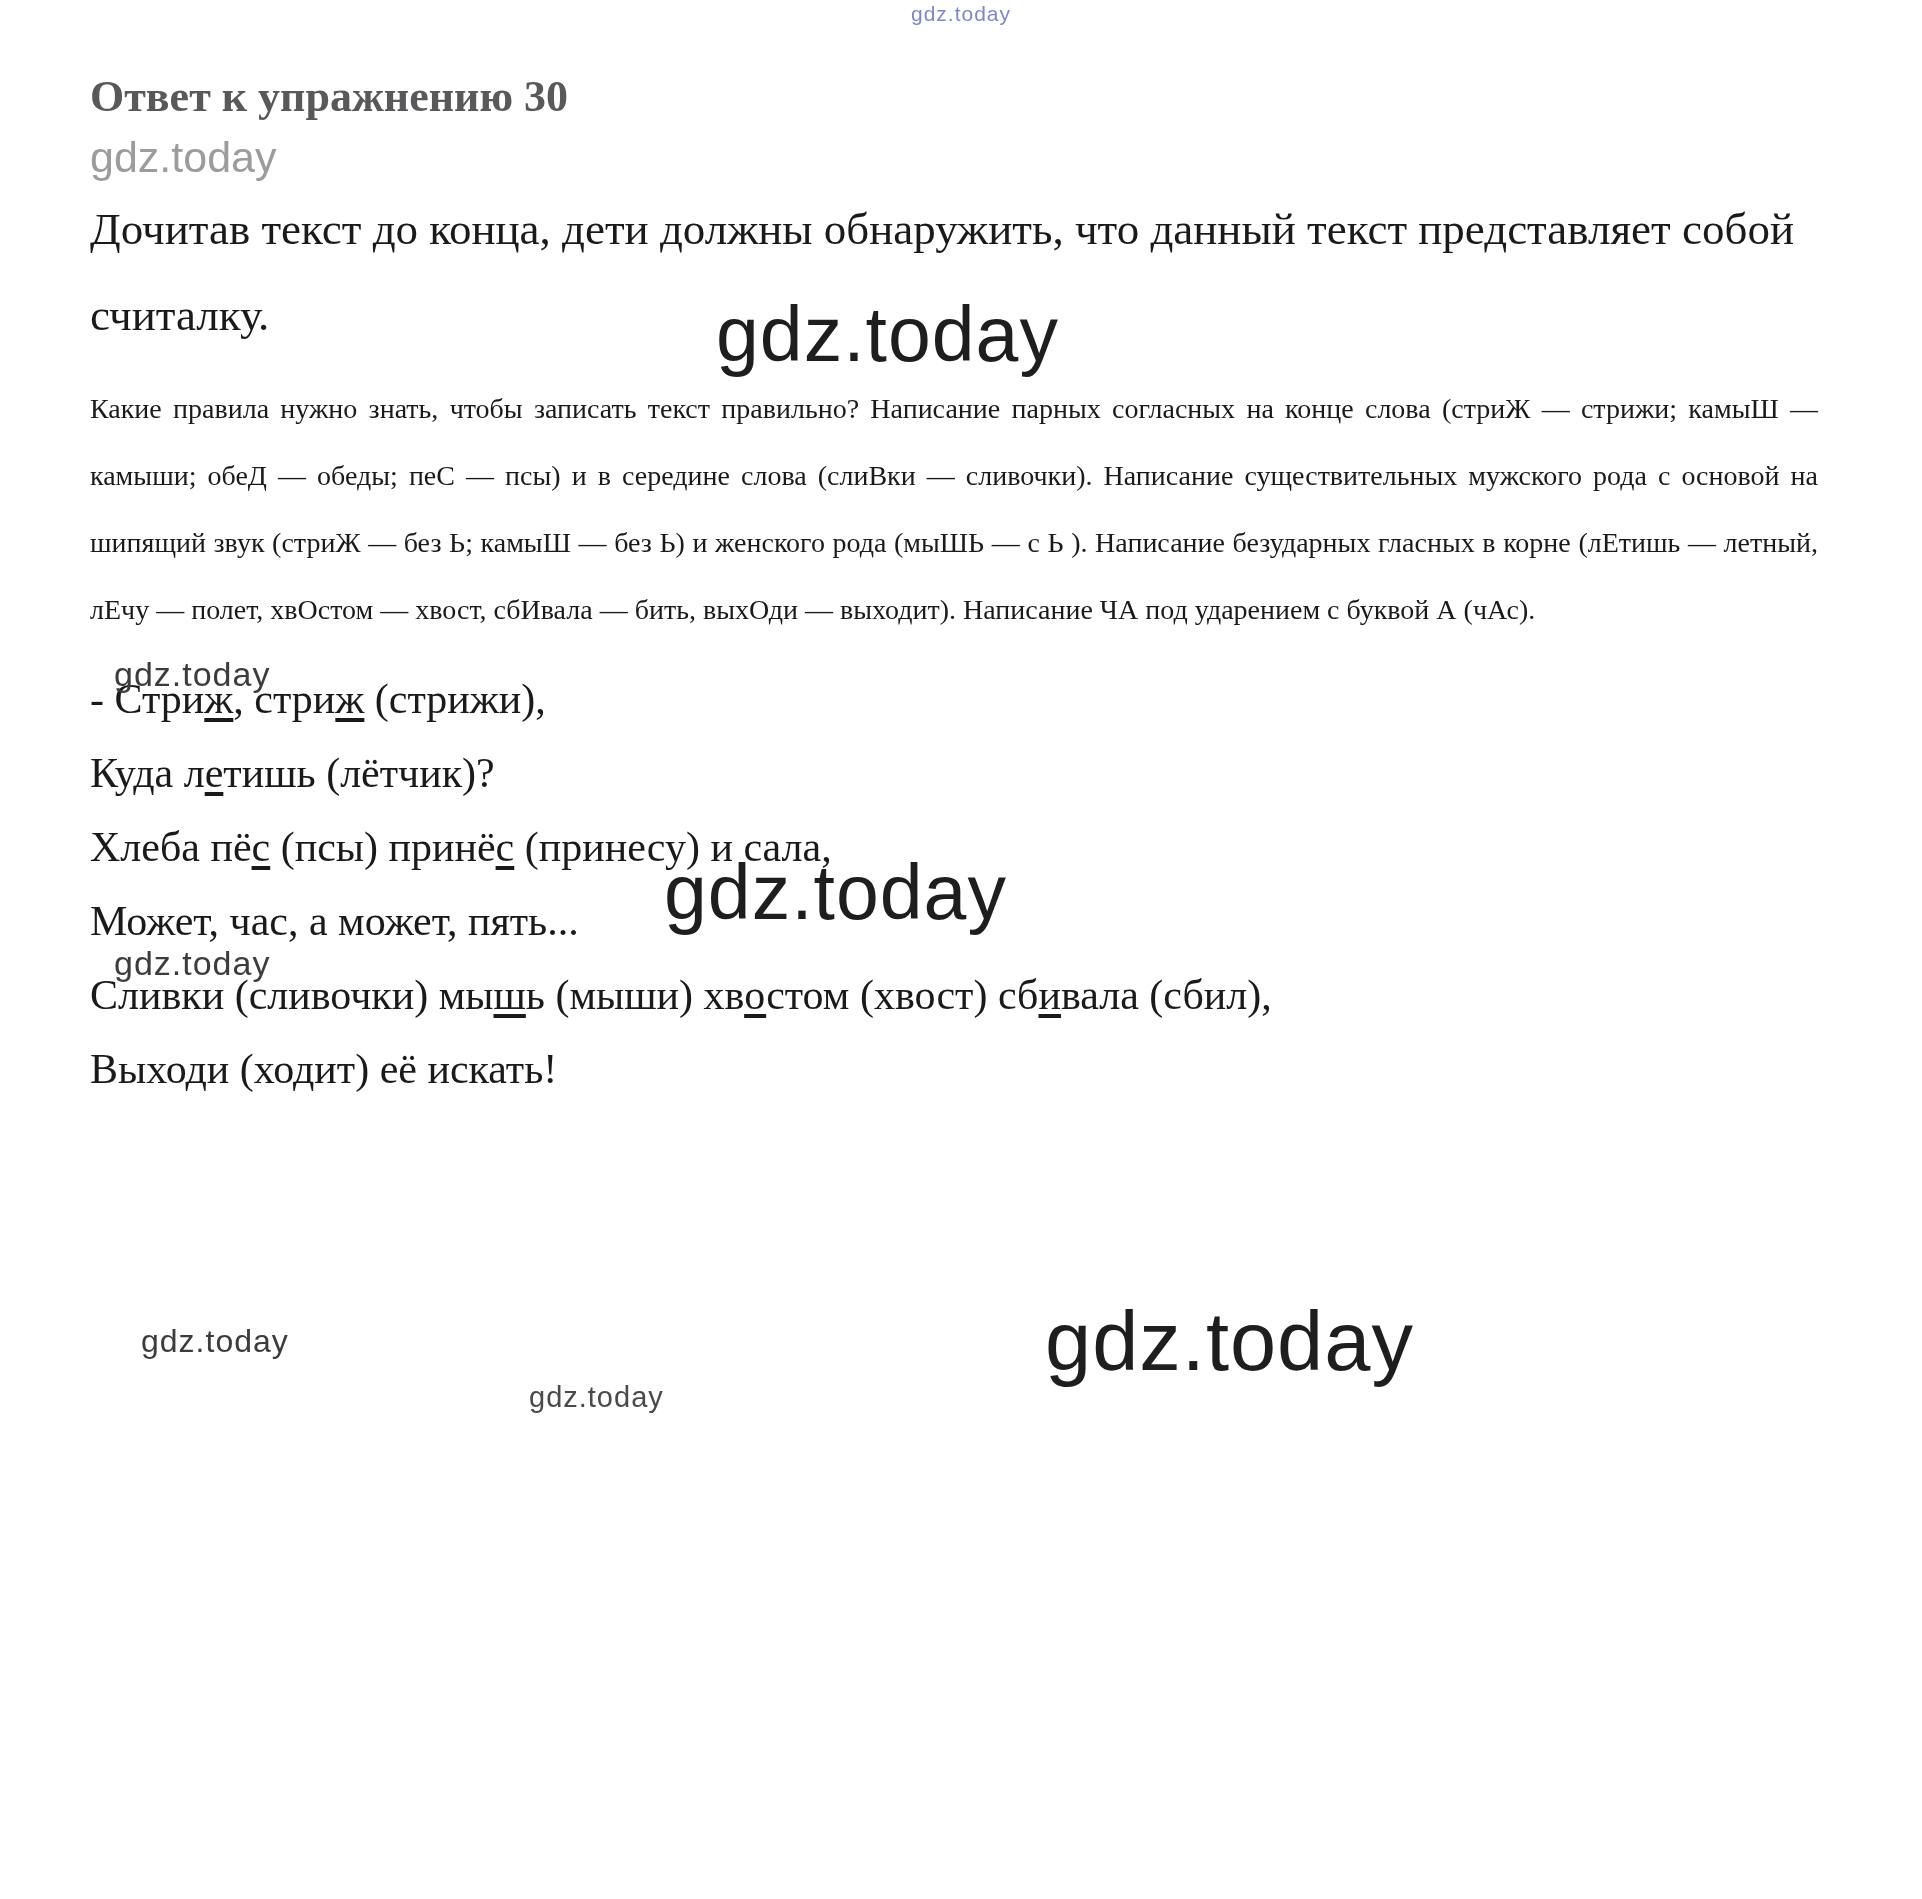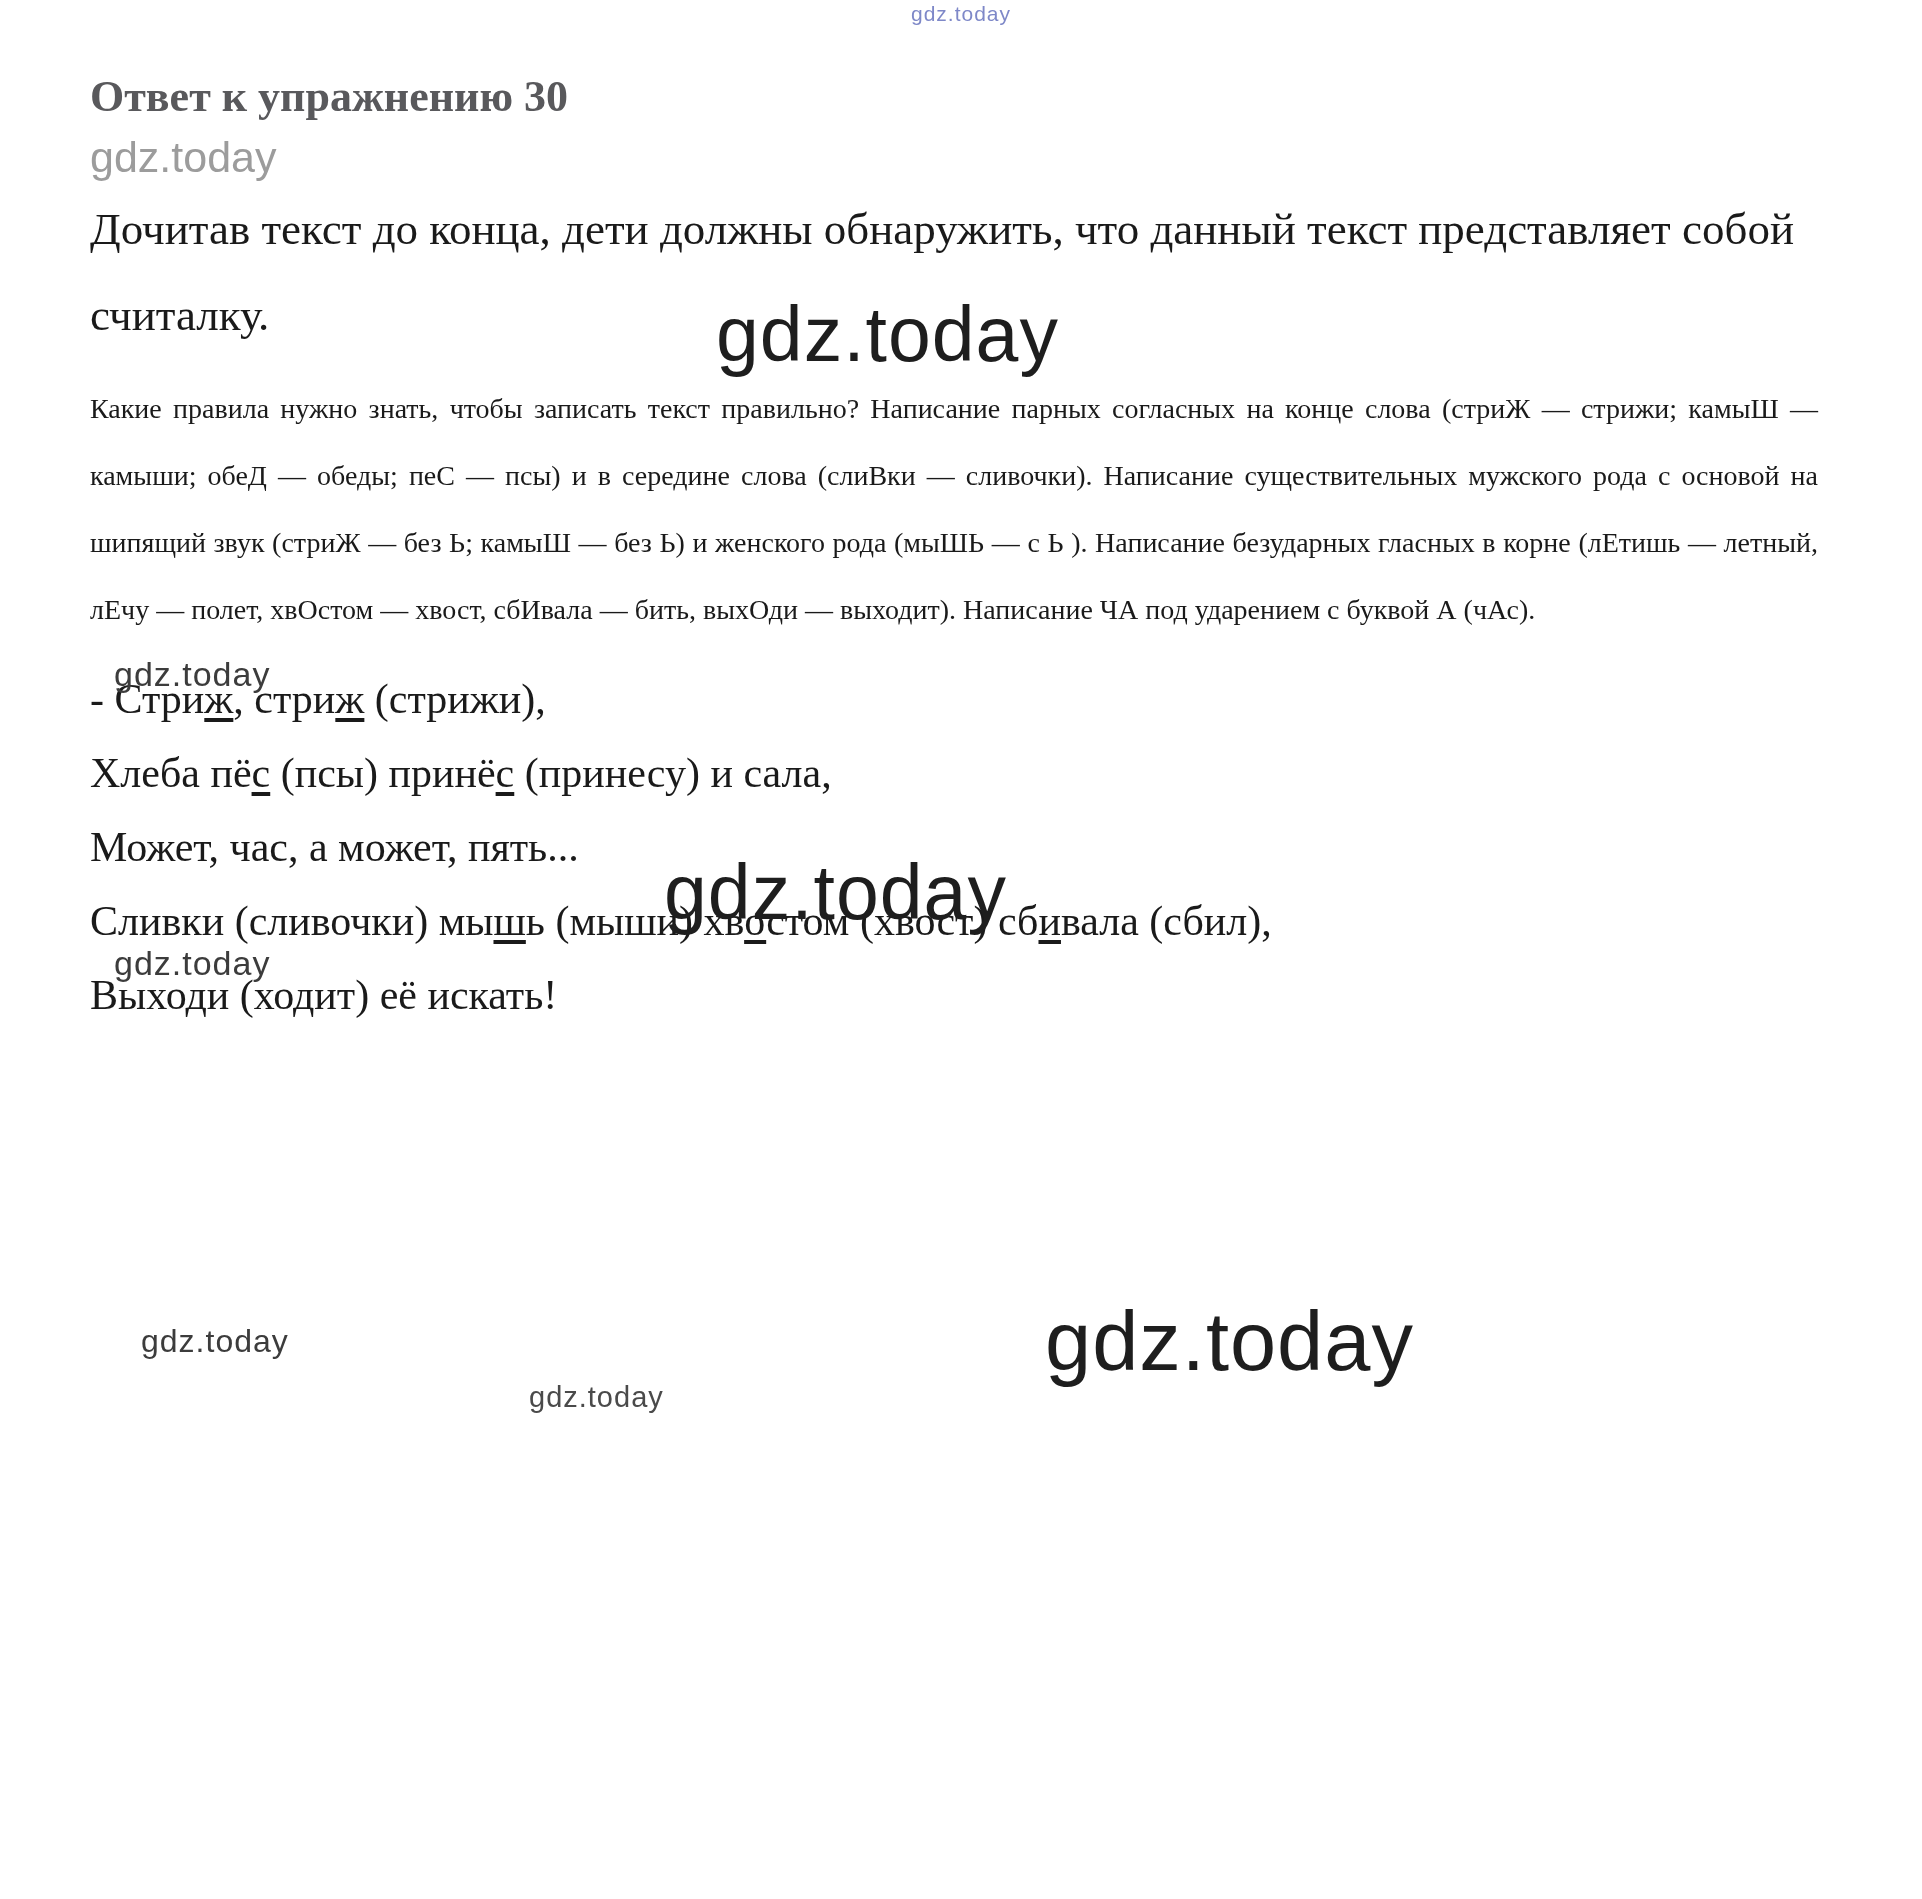--- a/index.html
+++ b/index.html
@@ -77,20 +77,21 @@
 
   <span class="wm wm-top">gdz.today</span>
 
   <div class="content">
     <h1 class="title">Ответ к упражнению 30</h1>
     <div class="wm-inline">gdz.today</div>
     <p class="intro">Дочитав текст до конца, дети должны обнаружить, что данный текст представляет собой считалку.</p>
     <p class="rules">Какие правила нужно знать, чтобы записать текст правильно? Написание парных согласных на конце слова (стриЖ — стрижи; камыШ — камыши; обеД — обеды; пеС — псы) и в середине слова (слиВки — сливочки). Написание существительных мужского рода с основой на шипящий звук (стриЖ — без Ь; камыШ — без Ь) и женского рода (мыШЬ — с Ь ). Написание безударных гласных в корне (лЕтишь — летный, лЕчу — полет, хвОстом — хвост, сбИвала — бить, выхОди — выходит). Написание ЧА под ударением с буквой А (чАс).</p>
     <div class="poem">
         <div class="poem-line">- Стри<span class="ul">ж</span>, стри<span class="ul">ж</span> (стрижи),</div>
+        <div class="poem-line">Куда л<span class="ul">е</span>тишь (лётчик)?</div>
         <div class="poem-line">Хлеба пё<span class="ul">с</span> (псы) принё<span class="ul">с</span> (принесу) и сала,</div>
         <div class="poem-line">Может, час, а может, пять...</div>
         <div class="poem-line">Сливки (сливочки) мы<span class="ul">ш</span>ь (мыши) хв<span class="ul">о</span>стом (хвост) сб<span class="ul">и</span>вала (сбил),</div>
         <div class="poem-line">Выходи (ходит) её искать!</div>
       </div>
   </div>
 
   <span class="wm wm-big-1">gdz.today</span>
   <span class="wm wm-small-1">gdz.today</span>
   <span class="wm wm-big-2">gdz.today</span>

